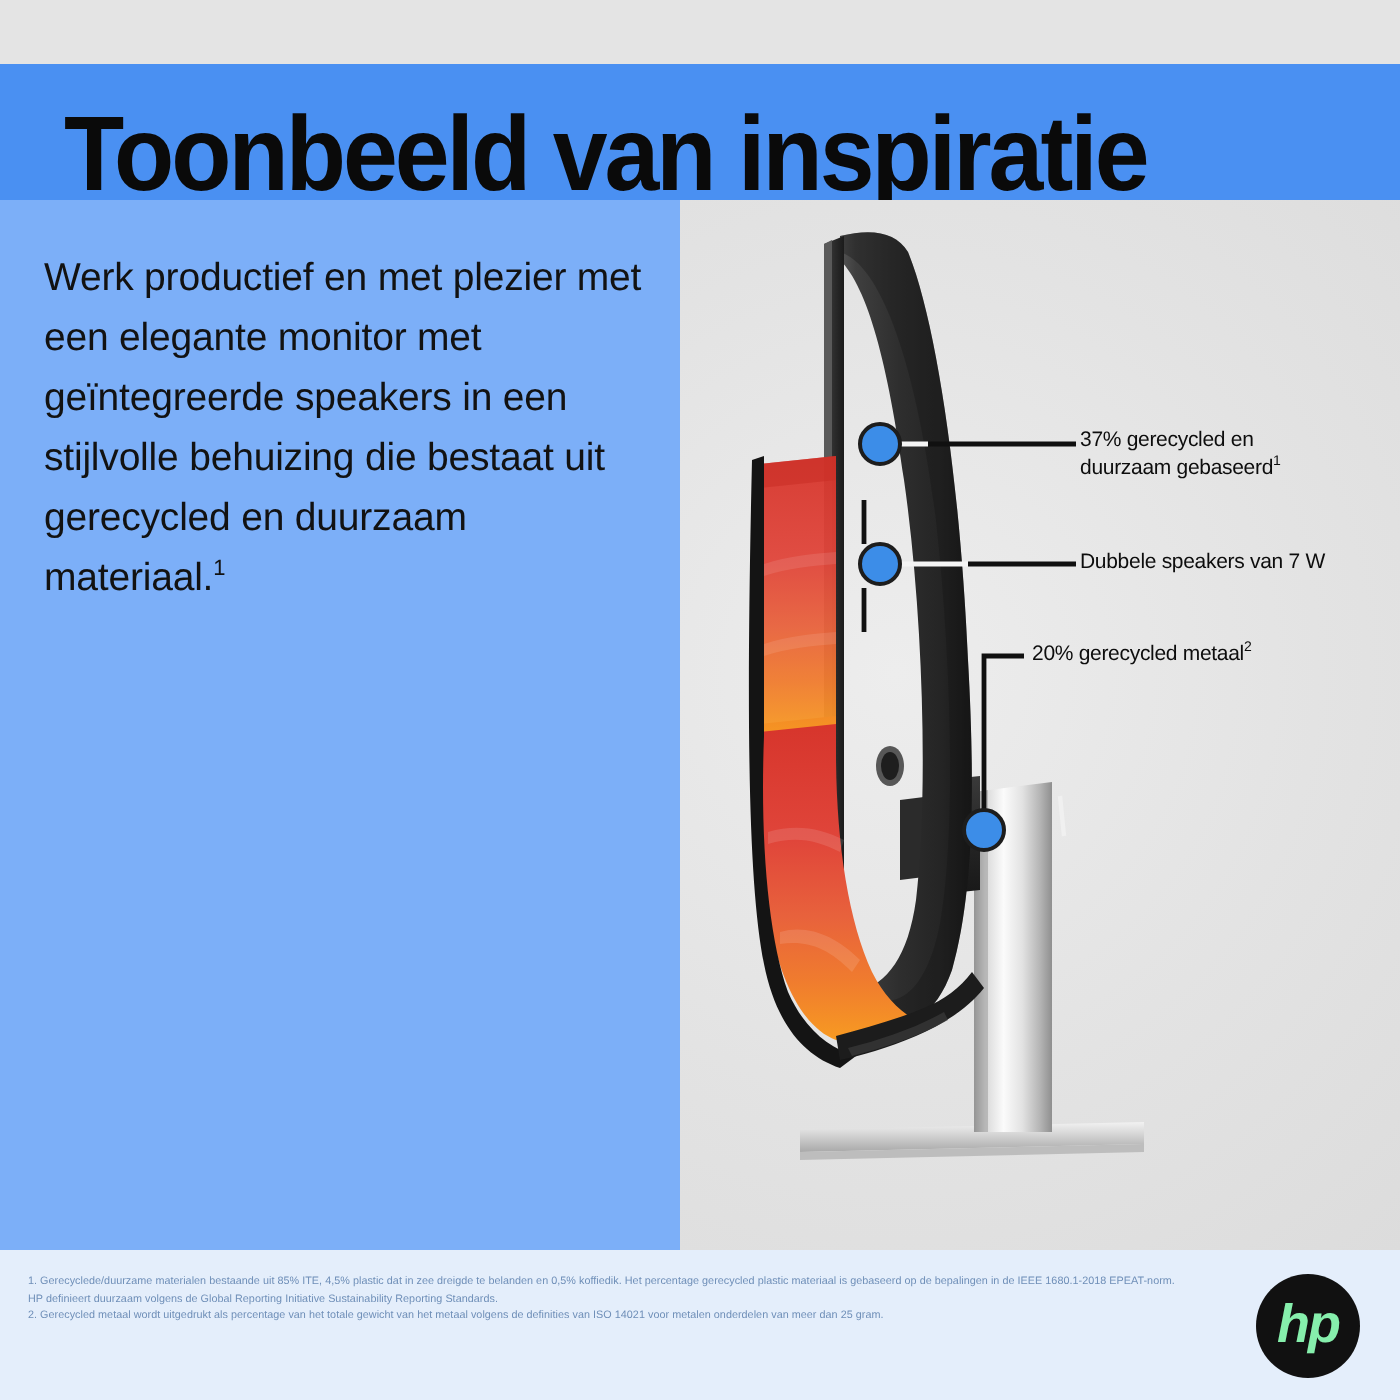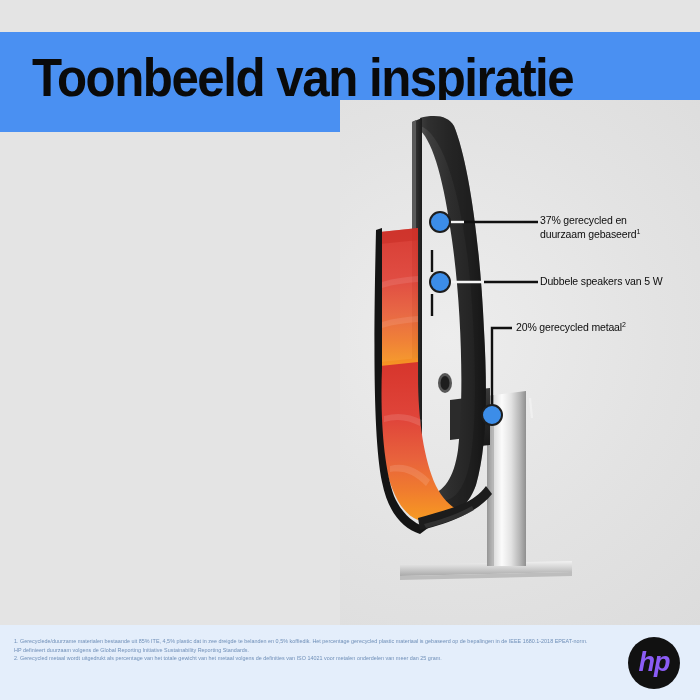--- a/index.html
+++ b/index.html
@@ -119,38 +119,43 @@
     right: 20px;
     top: 12px;
     width: 52px; height: 52px;
     border-radius: 50%;
     background: #111111;
     display: flex;
     align-items: center;
     justify-content: center;
   }
   #hp-logo span {
-    color: #8b5cf6;
+    color: #86efac;
     font-size: 27px;
     font-style: italic;
     font-weight: 700;
     letter-spacing: -1px;
     line-height: 1;
     transform: translateY(-1px);
   }
 </style>
 </head>
 <body>
 
 <div id="page">
 
   <div id="header">
     <div id="headline">Toonbeeld van inspiratie</div>
   </div>
 
+  <div id="left-col">
+    <div id="body-copy">
+      <span>Werk productief en met plezier met een elegante monitor met geïntegreerde speakers in een stijlvolle behuizing die bestaat uit gerecycled en duurzaam materiaal.</span><sup>1</sup>
+    </div>
+  </div>
 
   <div id="right-panel">
     <div id="panel-shade"></div>
 
     <svg id="monitor" viewBox="0 0 360 525">
       <defs>
         <linearGradient id="bezelTop" x1="0" y1="0" x2="1" y2="0">
           <stop offset="0%" stop-color="#4d4d4d"></stop>
           <stop offset="18%" stop-color="#3a3a3a"></stop>
           <stop offset="55%" stop-color="#2b2b2b"></stop>
@@ -291,21 +296,21 @@
     <div class="dot" style="left:89px; top:111px;"></div>
     <div class="dot" style="left:89px; top:171px;"></div>
     <div class="dot" style="left:141px; top:304px;"></div>
 
     <div class="callout-text" style="left:200px; top:114px;">
       <span>37% gerecycled en</span><br>
       <span>duurzaam gebaseerd</span><sup>1</sup>
     </div>
 
     <div class="callout-text" style="left:200px; top:175px;">
-      <span>Dubbele speakers van 5 W</span>
+      <span>Dubbele speakers van 7 W</span>
     </div>
 
     <div class="callout-text" style="left:176px; top:221px;">
       <span>20% gerecycled metaal</span><sup>2</sup>
     </div>
   </div>
 
   <div id="footer">
     <div id="footnotes">
       <p>1. Gerecyclede/duurzame materialen bestaande uit 85% ITE, 4,5% plastic dat in zee dreigde te belanden en 0,5% koffiedik. Het percentage gerecycled plastic materiaal is gebaseerd op de bepalingen in de IEEE 1680.1-2018 EPEAT-norm. HP definieert duurzaam volgens de Global Reporting Initiative Sustainability Reporting Standards.</p>

